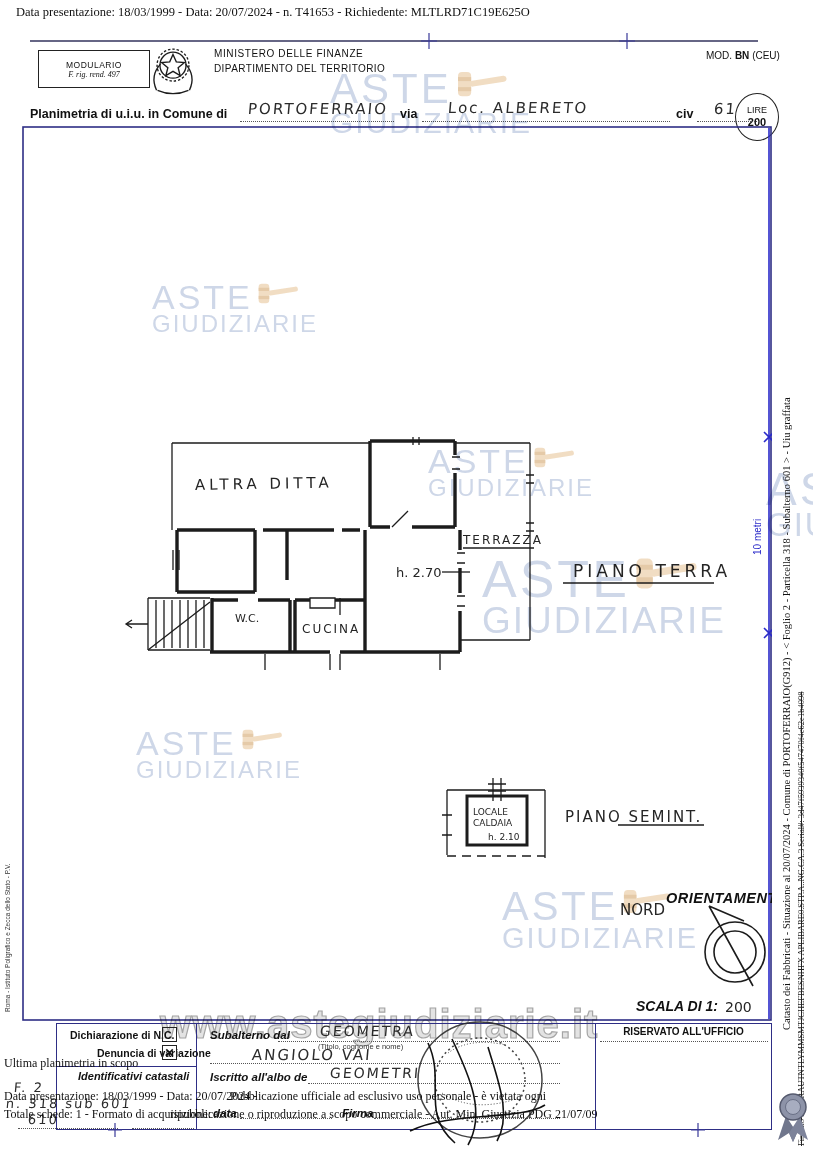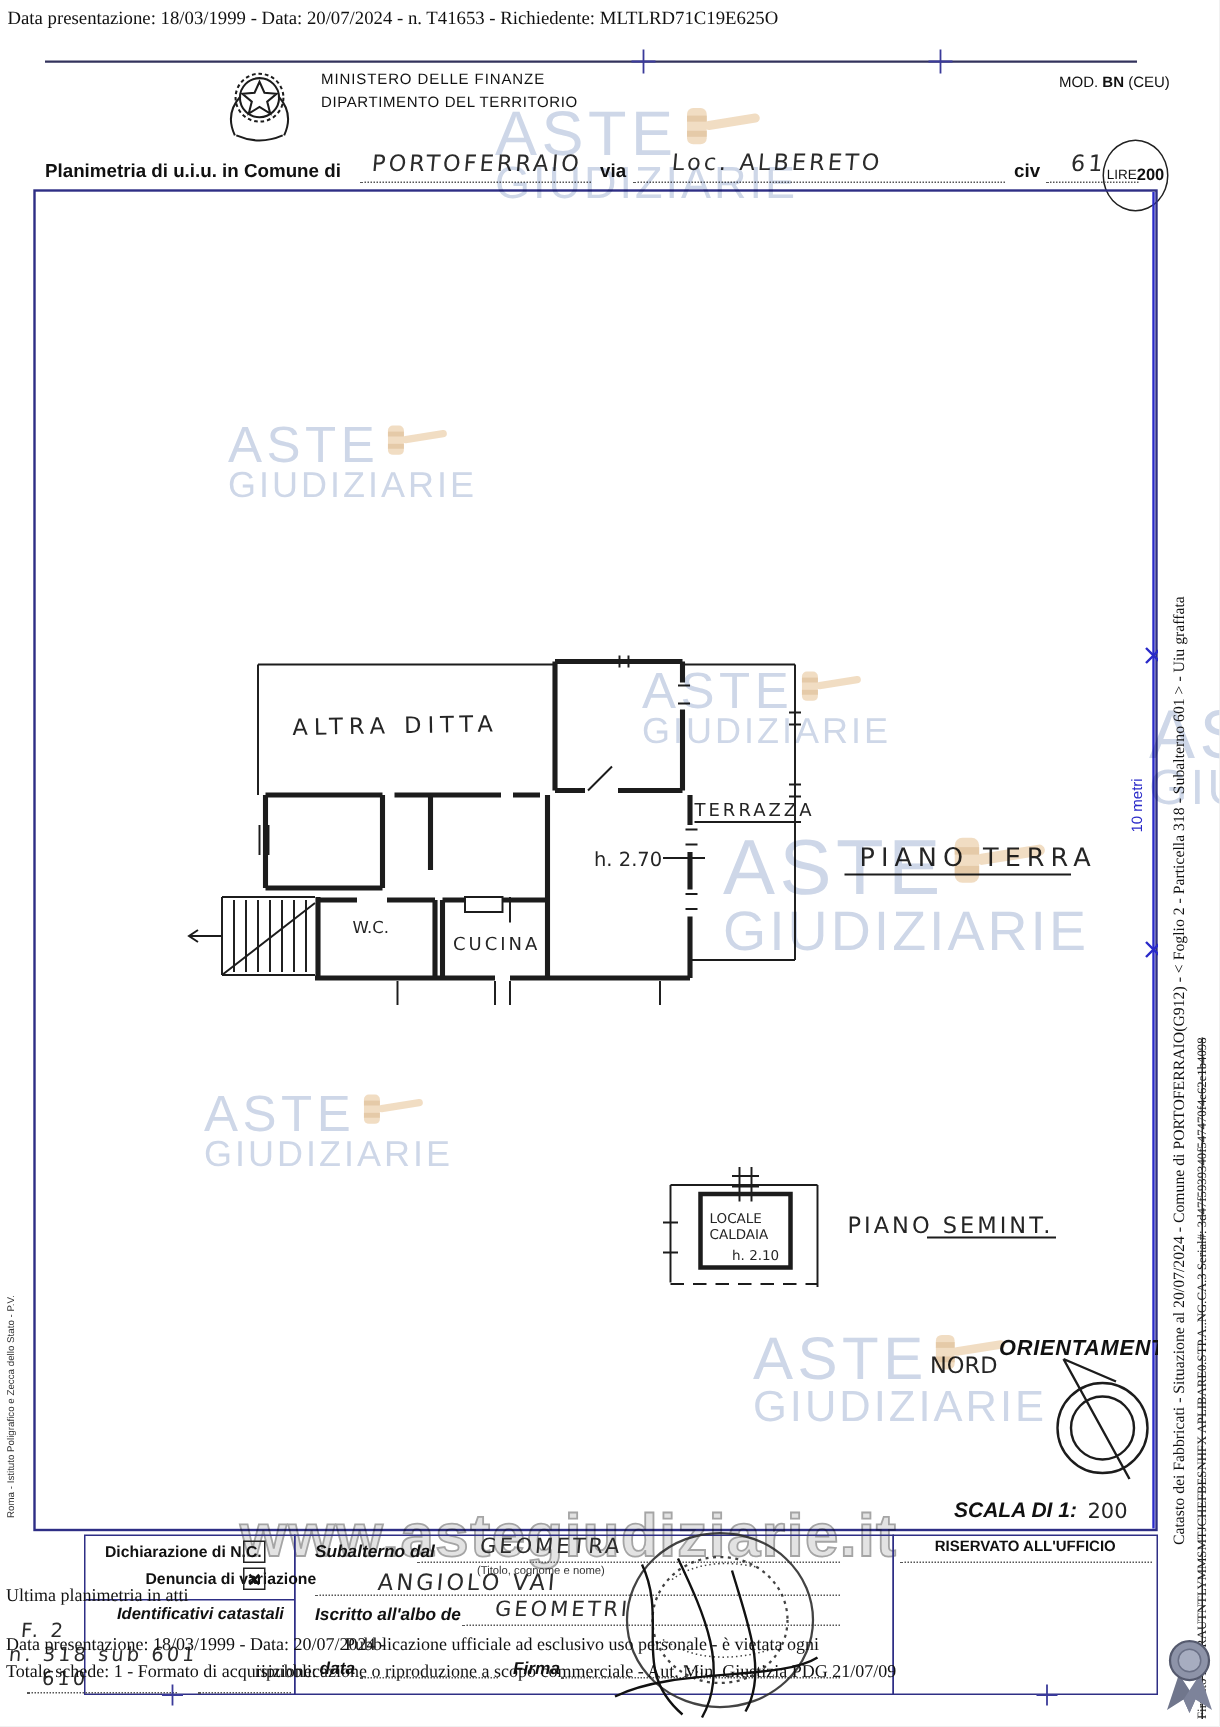--- a/index.html
+++ b/index.html
@@ -25,30 +25,35 @@
   
   .svghw{font-family:"DejaVu Sans",sans-serif;fill:#252525;}
   .svglabel{font-family:"Liberation Sans",sans-serif;font-weight:700;font-style:italic;fill:#111;}
   svg{display:block;}
 </style>
 </head>
 <body>
 
 <div class="page">
 
-  <div class="abs serif" style="left:5px;top:5px;font-size:12.5px;">Data presentazione: 18/03/1999 - Data: 20/07/2024 - n. T41653 - Richiedente: MLTLRD71C19E625O</div>
+  <div class="abs serif" style="left:16px;top:5px;font-size:12.5px;">Data presentazione: 18/03/1999 - Data: 20/07/2024 - n. T41653 - Richiedente: MLTLRD71C19E625O</div>
 
   <svg class="abs" style="left:0;top:30px;" width="813" height="24" viewBox="0 0 813 24">
     <line x1="30" y1="11" x2="758" y2="11" stroke="#33335c" stroke-width="1.5"></line>
     <g stroke="#3a3a9a" stroke-width="1.2">
       <path d="M429 3 V19 M421 11 H437"></path>
       <path d="M627 3 V19 M619 11 H635"></path>
     </g>
   </svg>
 
+  <div class="abs" style="left:38px;top:50px;width:110px;height:36px;border:1.7px solid #222;
+       display:flex;flex-direction:column;align-items:center;justify-content:center;">
+    <span style="font-size:8.5px;letter-spacing:.5px;">MODULARIO</span>
+    <span class="serif" style="font-size:8px;font-style:italic;">F. rig. rend. 497</span>
+  </div>
 
   <svg class="abs" style="left:144px;top:40px;" width="58" height="58" viewBox="0 0 60 60">
     <g fill="none" stroke="#1c1c1c" stroke-width="1.4">
       <circle cx="30" cy="26" r="13.5"></circle>
       <circle cx="30" cy="26" r="16.5" stroke-dasharray="2.5,2"></circle>
       <path d="M30 15 l3.4 7.6 8.4 .7 -6.5 5.4 2.1 8.2 -7.4 -4.5 -7.4 4.5 2.1 -8.2 -6.5 -5.4 8.4 -.7 Z"></path>
       <path d="M13 52 q-7 -15 4 -27 M47 52 q7 -15 -4 -27"></path>
       <path d="M14 52 q16 7 32 0"></path>
     </g>
   </svg>
@@ -56,21 +61,21 @@
   <div class="abs" style="left:214px;top:48px;font-size:10px;letter-spacing:.6px;">MINISTERO DELLE FINANZE</div>
   <div class="abs" style="left:214px;top:63px;font-size:10px;letter-spacing:.4px;">DIPARTIMENTO DEL TERRITORIO</div>
 
   <div class="abs" style="left:706px;top:50px;font-size:10px;white-space:nowrap;">
     <span>MOD.</span>
     <b style="">BN</b>
     <span>(CEU)</span>
   </div>
 
   <div class="abs" style="left:735px;top:93px;width:42px;height:46px;border:1.6px solid #222;border-radius:50%;
-       display:flex;flex-direction:row;align-items:center;justify-content:center;line-height:1.1;">
+       display:flex;flex-direction:column;align-items:center;justify-content:center;line-height:1.1;">
     <span style="font-size:9px;">LIRE</span>
     <span style="font-size:11px;font-weight:700;">200</span>
   </div>
 
   <div class="abs flabel" style="left:30px;top:107px;font-size:12.5px;">Planimetria di u.i.u. in Comune di</div>
   <div class="abs dotline" style="left:240px;top:120px;width:154px;"></div>
   <div class="abs hw" style="left:248px;top:100px;font-size:15px;">PORTOFERRAIO</div>
   <div class="abs flabel" style="left:400px;top:107px;font-size:12.5px;">via</div>
   <div class="abs dotline" style="left:422px;top:120px;width:248px;"></div>
   <div class="abs hw" style="left:448px;top:99px;font-size:15px;">Loc. ALBERETO</div>
@@ -279,21 +284,21 @@
       <path d="M452 24 C470 62 486 98 468 130"></path>
       <path d="M488 32 C498 66 512 100 497 126"></path>
       <path d="M410 116 C450 96 520 106 545 90"></path>
     </g>
     <g stroke="#3a3a9a" stroke-width="1.2">
       <path d="M115 108 V122 M108 115 H122"></path>
       <path d="M698 108 V122 M691 115 H705"></path>
     </g>
   </svg>
 
-  <div class="abs serif" style="left:4px;top:1056px;font-size:12px;">Ultima planimetria in atti</div>
+  <div class="abs serif" style="left:4px;top:1056px;font-size:12px;">Ultima planimetria in scopo</div>
   <div class="abs serif" style="left:4px;top:1089px;font-size:12px;">Data presentazione: 18/03/1999 - Data: 20/07/2024 -</div>
   <div class="abs serif" style="left:230px;top:1089px;font-size:12px;">Pubblicazione ufficiale ad esclusivo uso personale - è vietata ogni</div>
   <div class="abs serif" style="left:4px;top:1107px;font-size:12px;">Totale schede: 1 - Formato di acquisizione:</div>
   <div class="abs serif" style="left:170px;top:1107px;font-size:12px;">ripubblicazione o riproduzione a scopo commerciale - Aut. Min. Giustizia PDG 21/07/09</div>
 
   <div class="vtext" style="left:4px;top:1012px;width:190px;font-size:6.5px;color:#333;">Roma - Istituto Poligrafico e Zecca dello Stato - P.V.</div>
   <div class="vtext serif" style="left:781px;top:1030px;width:952px;font-size:10.5px;color:#111;">Catasto dei Fabbricati - Situazione al 20/07/2024 - Comune di PORTOFERRAIO(G912) - &lt;  Foglio 2 - Particella  318 - Subalterno 601 &gt;  - Uiu graffata</div>
   <div class="vtext serif" style="left:796px;top:1146px;width:1100px;font-size:8.5px;color:#222;text-decoration:line-through;">Firmato DS:TRAUTNTLYMMSMTJCHEFBESNHFX APLIBARE0.STP.A..NG.CA.3 Serial#: 3d47f5939340f547470f4e62e1b4098</div>
 
   <svg class="abs" style="left:773px;top:1090px;" width="40" height="58" viewBox="0 0 40 58">

